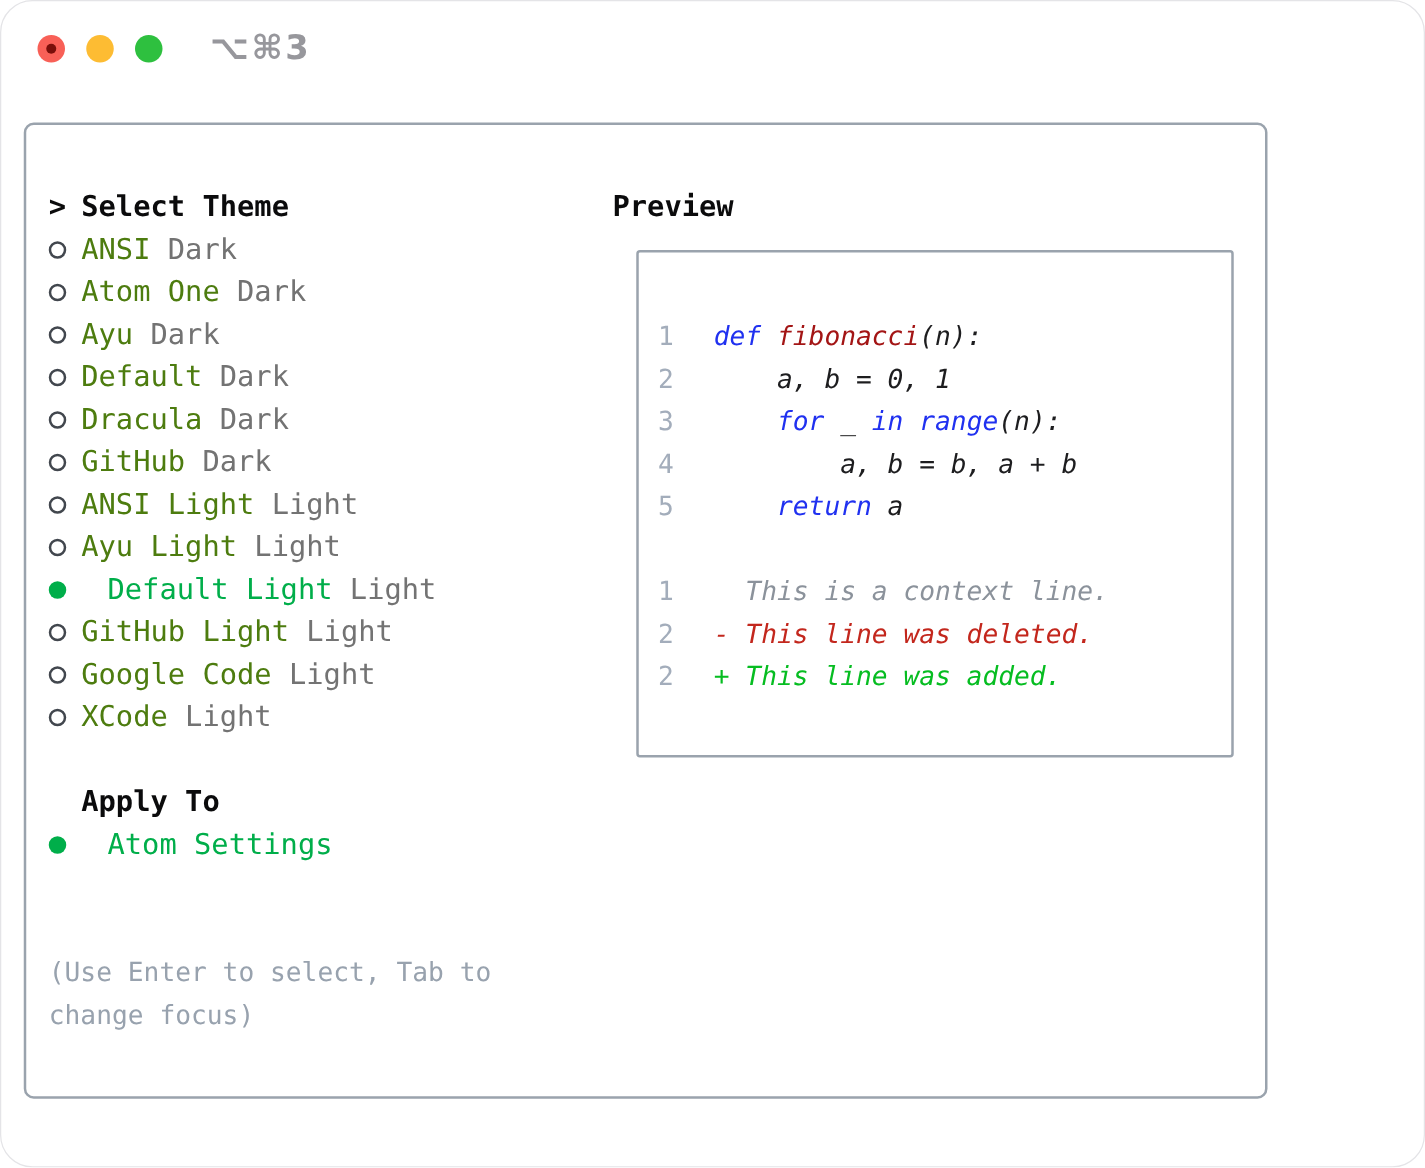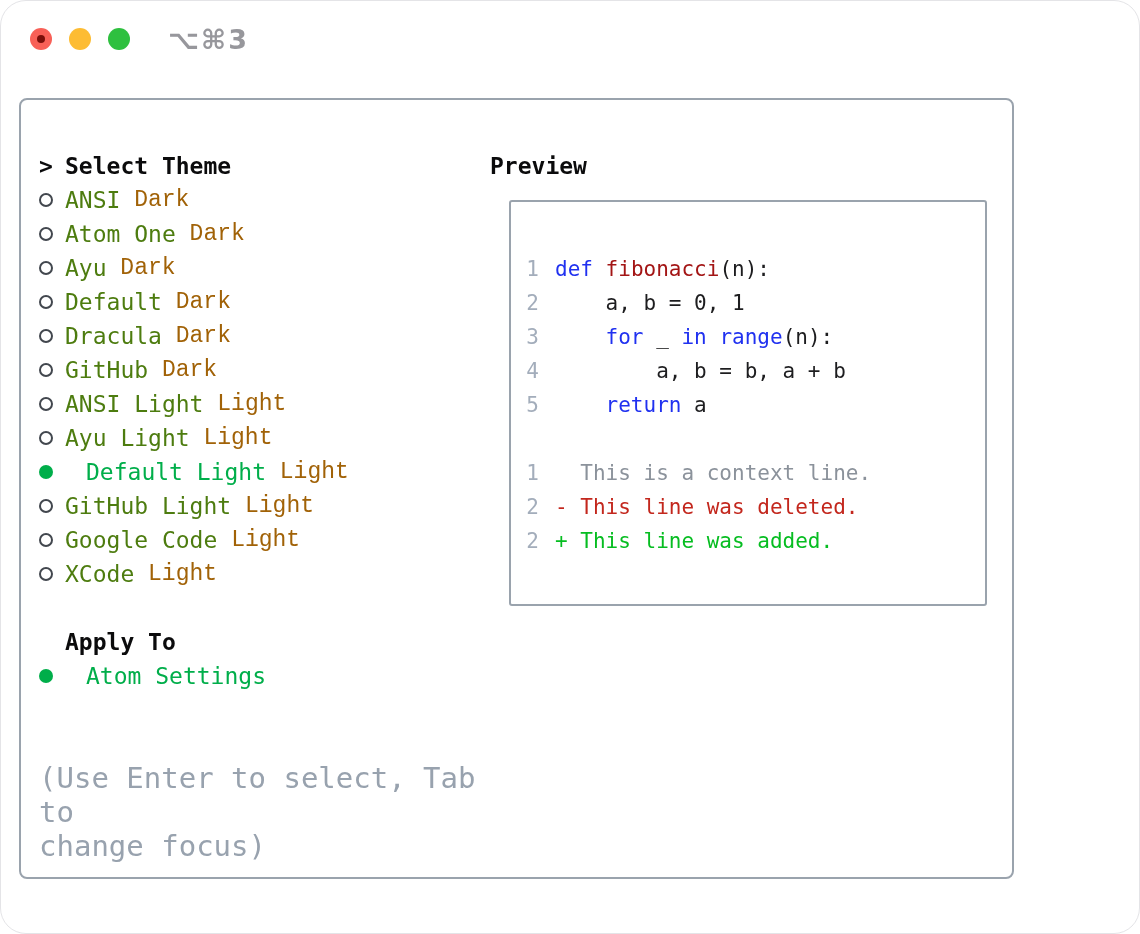--- a/index.html
+++ b/index.html
@@ -23,37 +23,37 @@
     border:2px solid var(--border);border-radius:8px;background:#ffffff;
   }
   .row{display:flex;align-items:center;height:34px;font-size:23px;}
   .marker-col{width:26px;flex:none;display:flex;align-items:center;}
   .ring{width:14px;height:14px;box-sizing:border-box;border:2px solid #42474e;border-radius:50%;}
   .dot-sel{width:14px;height:14px;border-radius:50%;background:var(--select-green);}
   .chevron{font-weight:bold;color:#0b0b0c;}
   .hdr{font-weight:bold;color:#0b0b0c;white-space:pre;}
   .t-name{color:#4d7c0f;white-space:pre;}
   .t-name.sel{color:var(--select-green);margin-left:21px;}
-  .t-variant{color:#a16207;white-space:pre;font-family:Liberation Mono, monospace;}
+  .t-variant{color:#737373;white-space:pre;}
   .theme-list{position:absolute;left:18px;top:49px;}
   .apply-list{position:absolute;left:18px;top:525px;}
   .help{
     position:absolute;left:18px;top:661px;width:440px;
-    font-size:29px;line-height:34px;color:#98a2ae;white-space:pre-line;
+    font-size:21px;line-height:34px;color:#98a2ae;white-space:pre-line;
   }
   
   .preview-title{position:absolute;left:469px;top:49px;}
   .preview-box{
     position:absolute;left:488px;top:100px;width:478px;height:406px;box-sizing:border-box;
     border:2px solid var(--border);border-radius:3px;background:#ffffff;
     padding:50px 0 0 15px;overflow:hidden;
   }
   .code-row{display:flex;align-items:center;height:34px;font-size:21px;}
   .code-num{width:13px;flex:none;text-align:right;color:var(--lineno);}
-  .code-text{margin-left:16px;white-space:pre;}
+  .code-text{margin-left:32px;white-space:pre;font-style:italic;}
   .seg-pl{color:#1d1d1f;}
   .seg-kw{color:var(--kw);}
   .seg-fn{color:var(--fn);}
   .seg-ctx{color:var(--ctx);}
   .seg-del{color:var(--del);text-align:right;}
   .seg-add{color:var(--add);}
 </style>
 </head>
 <body>
 

